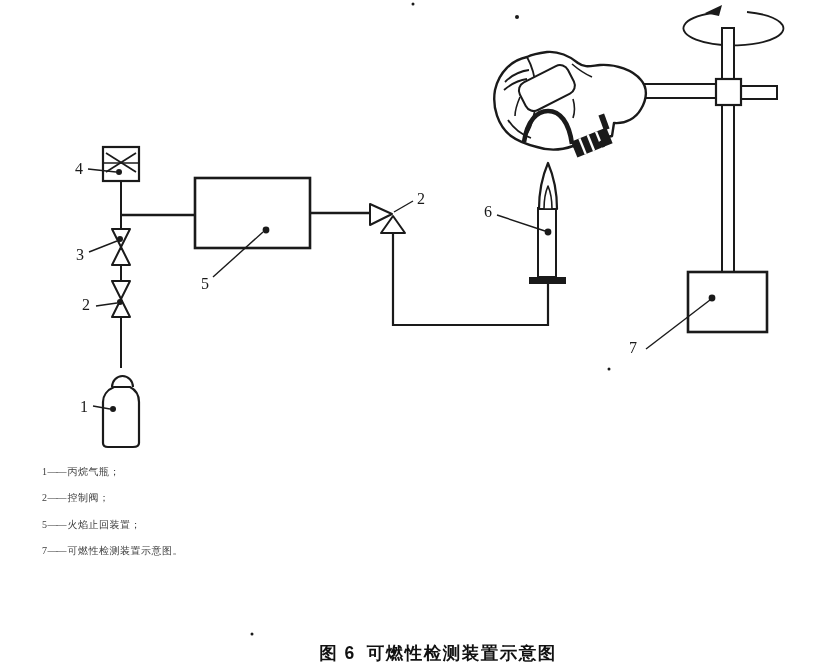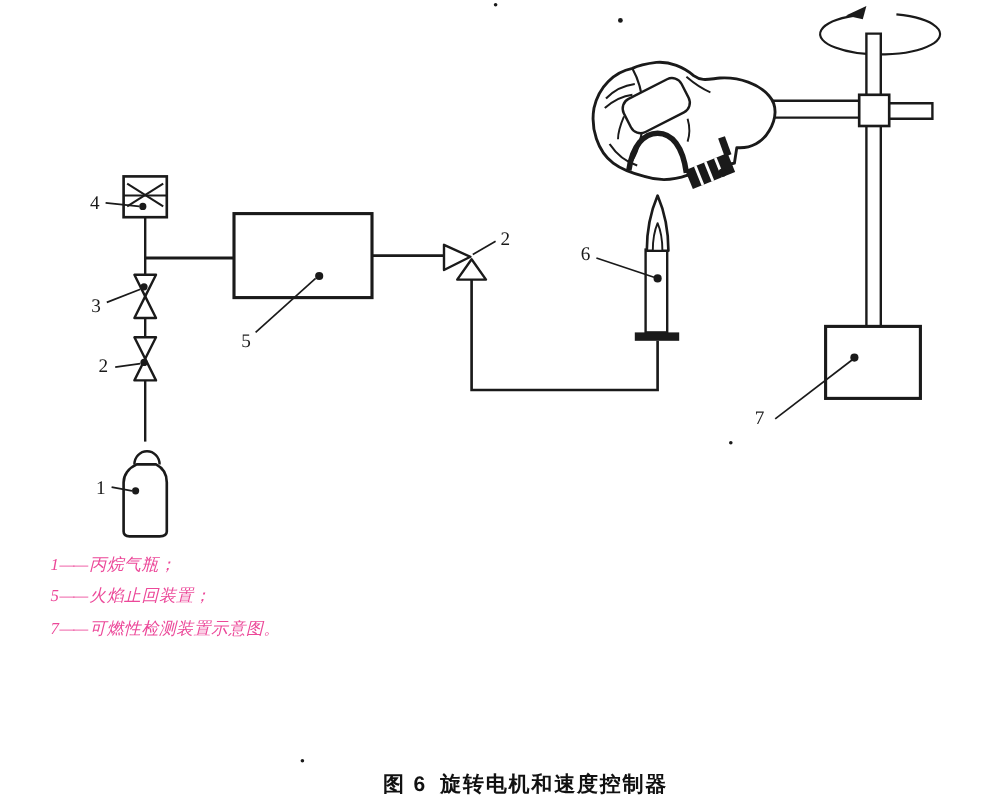--- a/index.html
+++ b/index.html
@@ -3,22 +3,22 @@
 <meta charset="utf-8">
 <style>
   html,body{margin:0;padding:0;background:#e8e8e8;}
   .page{
     position:relative;width:835px;height:671px;background:#ffffff;
     font-family:"Liberation Serif","DejaVu Serif",serif;color:#1a1a1a;overflow:hidden;
   }
   .diagram-svg{position:absolute;left:0;top:0;}
   .legend{
     position:absolute;left:42px;top:459px;
-    font-size:14px;line-height:26.3px;letter-spacing:0.5px;
-    color:#ec4899;white-space:nowrap;font-style:italic;
+    font-size:10px;line-height:26.3px;letter-spacing:0.5px;
+    color:#404040;white-space:nowrap;
   }
   .legend-row{height:26.3px;}
   .legend-num{font-family:"Liberation Serif",serif;}
   .legend-sep{letter-spacing:-1px;margin-right:2px;}
   .caption{
     position:absolute;top:641px;left:438px;transform:translateX(-50%);
     font-family:"Liberation Sans","DejaVu Sans",sans-serif;
     font-weight:bold;font-size:17.5px;letter-spacing:1.5px;white-space:nowrap;color:#111;
   }
   .caption .fig-no{margin-right:11px;}
@@ -164,21 +164,22 @@
       <circle cx="413" cy="4" r="1.5"></circle>
       <circle cx="517" cy="17" r="2"></circle>
       <circle cx="602" cy="144" r="3.5"></circle>
       <circle cx="609" cy="369" r="1.5"></circle>
       <circle cx="252" cy="634" r="1.5"></circle>
     </g>
   </svg>
 
   <div class="legend">
     <div class="legend-row"><span class="legend-num">1</span><span class="legend-sep">——</span><span>丙烷气瓶；</span></div>
+    <div class="legend-row"><span class="legend-num">2</span><span class="legend-sep">——</span><span>控制阀；</span></div>
     <div class="legend-row"><span class="legend-num">5</span><span class="legend-sep">——</span><span>火焰止回装置；</span></div>
     <div class="legend-row"><span class="legend-num">7</span><span class="legend-sep">——</span><span>可燃性检测装置示意图。</span></div>
   </div>
 
   <div class="caption">
-    <span class="fig-no">图 6</span><span>旋转电机和速度控制器</span>
+    <span class="fig-no">图 6</span><span>可燃性检测装置示意图</span>
   </div>
 
 </div>
 
 </body></html>

